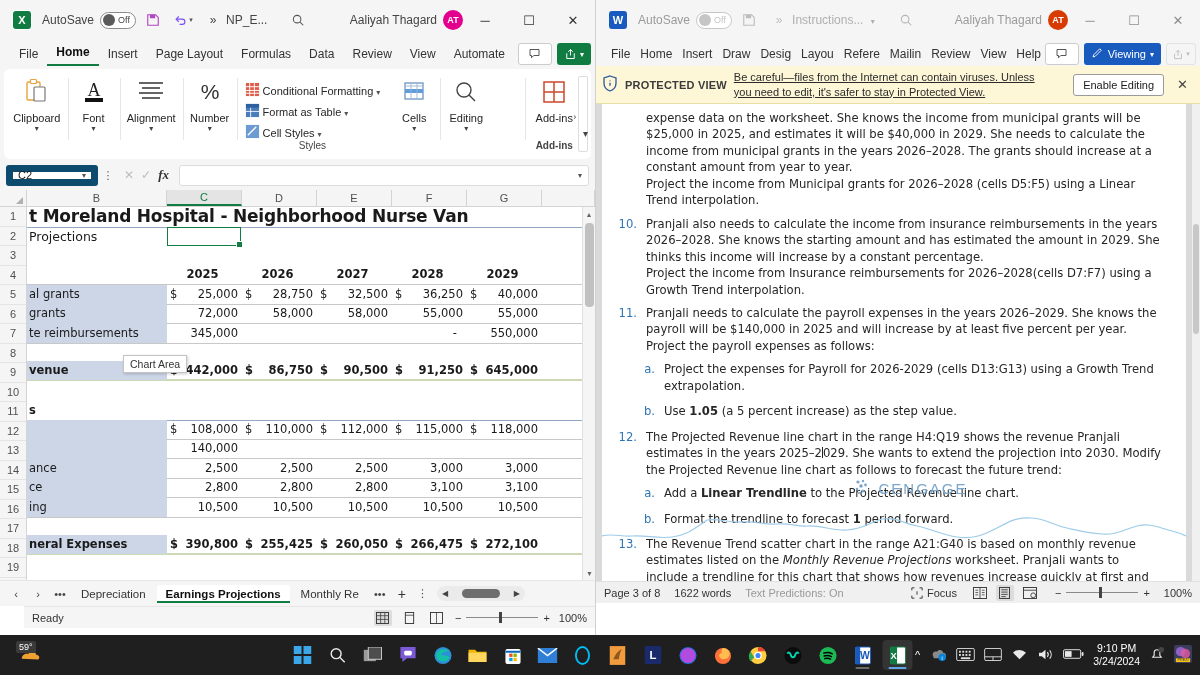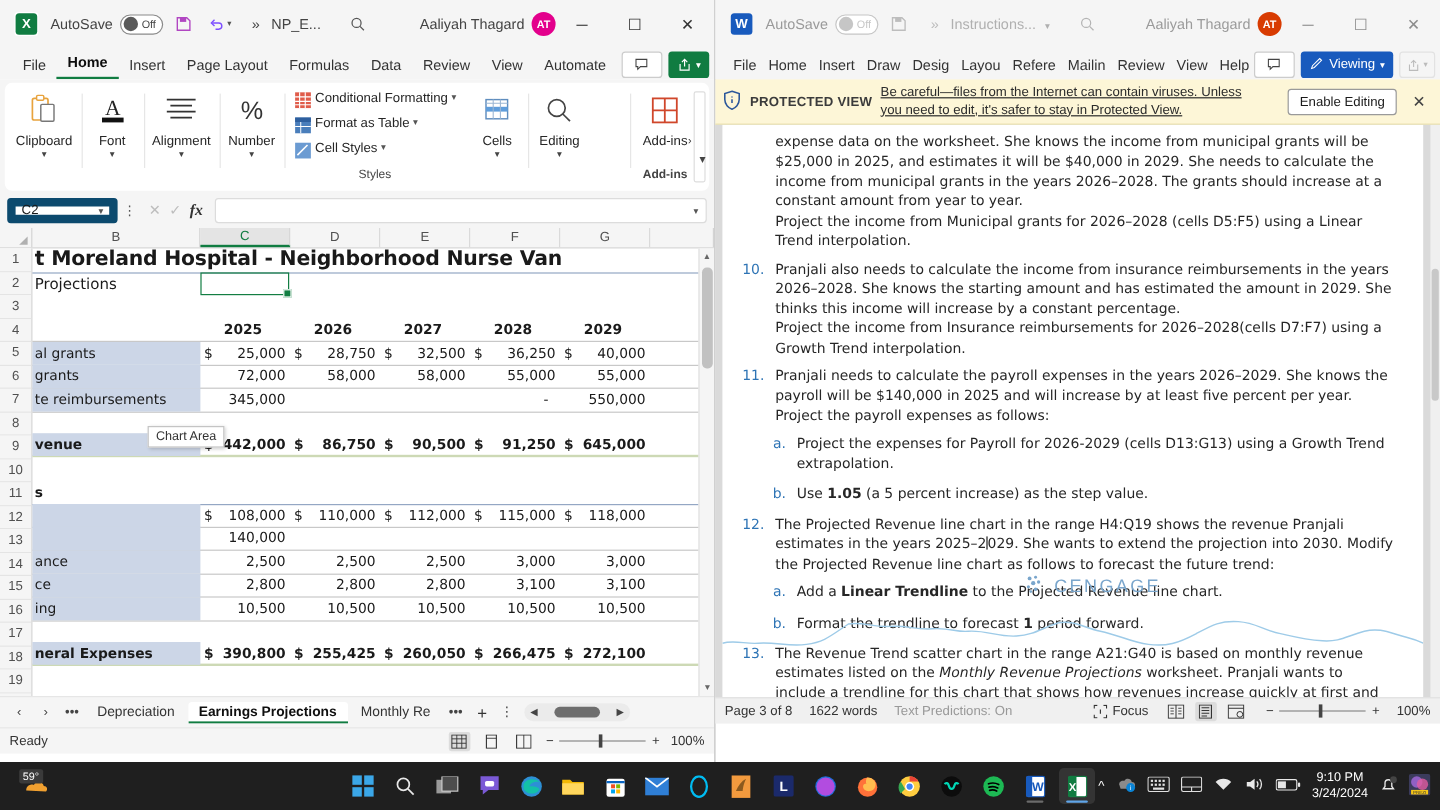--- a/index.html
+++ b/index.html
@@ -77,21 +77,21 @@
   .ribbon-inner { background:#fff; border-radius:6px; height:90px; display:flex; align-items:stretch;
      padding: 3px 2px; position:relative; overflow:hidden; }
   .rgroup { display:flex; flex-direction:column; align-items:center; justify-content:flex-start;
      padding: 3px 8px 0; position:relative; min-width:52px; }
   .rgroup + .rgroup::before { content:""; position:absolute; left:0; top:6px; bottom:16px; width:1px; background:#e6e6e6; }
   .rg-ico { height: 34px; display:flex; align-items:center; justify-content:center; }
   .rg-lbl { font-size:11px; color:#262626; margin-top:3px; white-space:nowrap; }
   .rg-car { font-size:8px; color:#444; line-height:8px; margin-top:1px; }
   .styles-group { display:flex; flex-direction:column; padding: 4px 8px 0; position:relative; justify-content:flex-start; }
   .styles-group::before { content:""; position:absolute; left:0; top:6px; bottom:16px; width:1px; background:#e6e6e6; }
-  .sty-item { display:flex; align-items:flex-start; gap:3px; font-size:11px; color:#262626; height:21px; white-space:nowrap; }
+  .sty-item { display:flex; align-items:flex-end; gap:3px; font-size:11px; color:#262626; height:21px; white-space:nowrap; }
   .sty-sq { width:15px; height:15px; flex:none; }
   .grp-name { font-size:10px; color:#444; text-align:center; margin-top:1px; }
   .addins-wrap { position:relative; display:flex; }
   .rib-scroll { width:10px; background:#fff; border:1px solid #ddd; border-radius:2px; margin:4px 1px; }
   .rib-collapse { position:absolute; right:3px; bottom:20px; font-size:10px; color:#444; }
   .rib-more { position:absolute; right:1px; top:40px; font-size:9px; color:#333; }
 
   
   .fbar { height: 30px; display:flex; align-items:center; padding: 0 6px; background:#f5f5f5; gap:4px; }
   .namebox { width:92px; height:21px; background:#fff; border:7px solid #0c4a6e; border-radius:3px;
@@ -153,21 +153,21 @@
      color:#0f0f0f; padding:3px 9px 1px; }
   .sb-plus { font-size:14px; color:#333; padding:0 6px; }
   .sb-vdots { font-size:11px; color:#444; padding:0 3px; }
   .tabscroll { width:88px; height:15px; background:#ebebeb; border-radius:8px; display:flex;
     align-items:center; justify-content:space-between; padding:0 5px; margin-left:4px; }
   .tabscroll .tri { font-size:8px; color:#444; }
   .tabscroll .pill { width:38px; height:9px; background:#6e6e6e; border-radius:5px; }
 
   
   .statusbar { height:22px; background:#f5f5f5; display:flex; align-items:center;
-     padding:0 8px; font-size:11px; color:#333; border-top:1px solid #e6e6e6; }
+     padding:0 8px; font-size:11px; color:#333; border-top:1px solid #e6e6e6;margin-left:24px; }
   .sb-right { margin-left:auto; display:flex; align-items:center; gap:9px; }
   .vwbtn { width:18px;height:16px;display:flex;align-items:center;justify-content:center;font-size:11px;color:#333; }
   .vwbtn.on { background:#dcdcdc; border-radius:2px; }
   .zoomsl { display:flex; align-items:center; gap:5px; }
   .slider { width:72px; height:1px; background:#8a8a8a; position:relative; }
   .slider .knob2 { position:absolute; left:33px; top:-5px; width:3px; height:11px; background:#444; }
 
   
   .protbar { height:38px; background:#fdf6d7; display:flex; align-items:center; padding:0 6px;
      gap:7px; border-bottom:1px solid #e8dfa8; }

